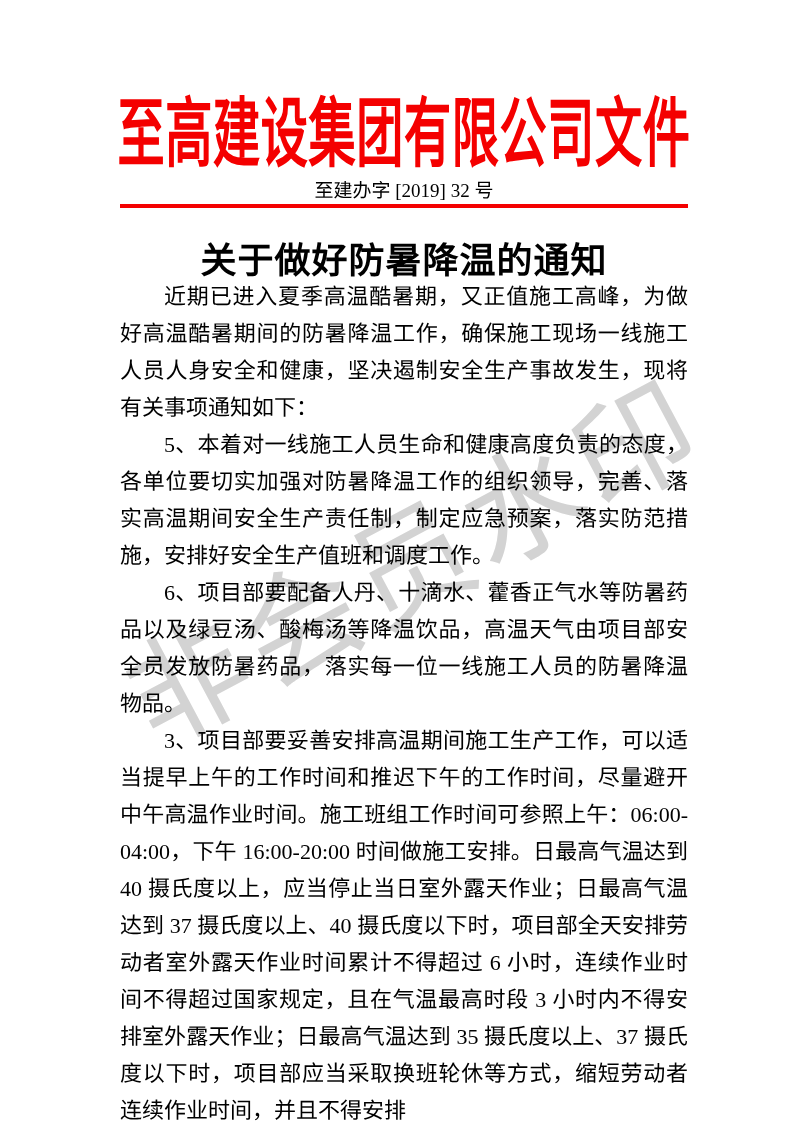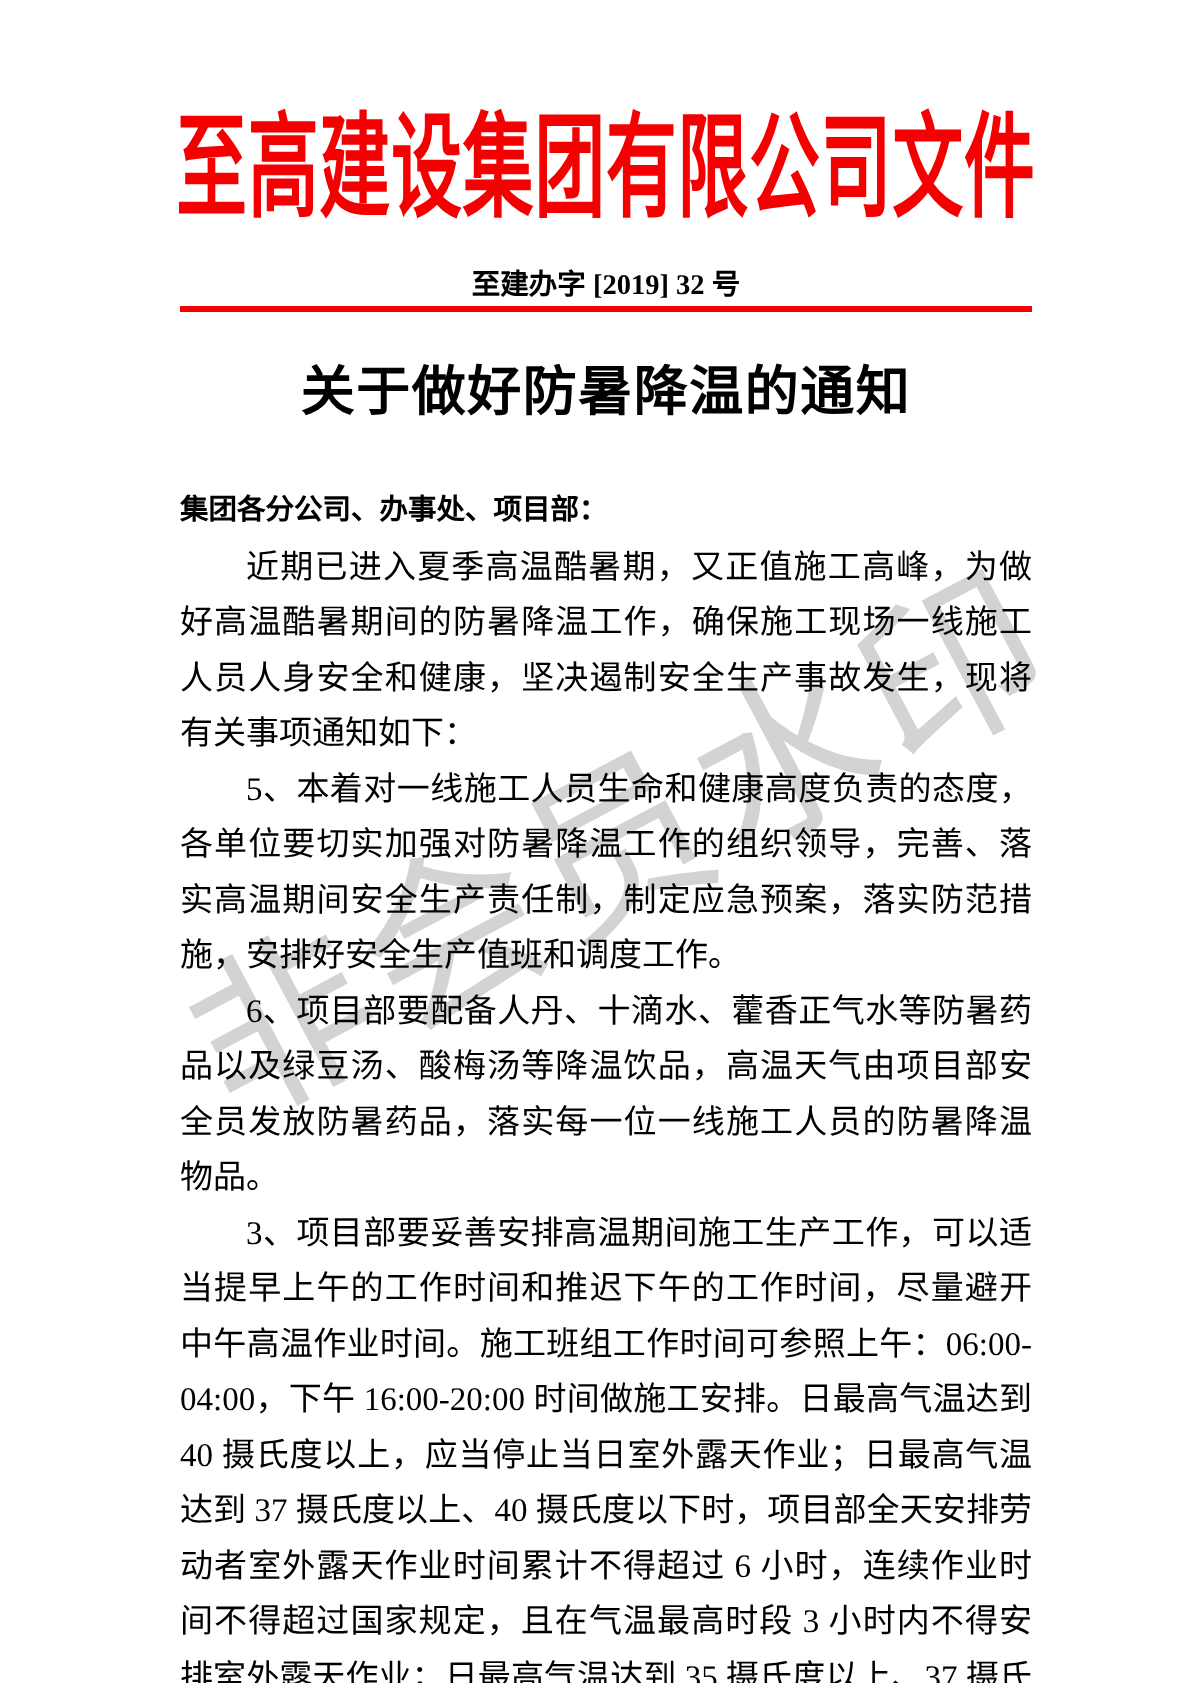--- a/index.html
+++ b/index.html
@@ -26,36 +26,36 @@
   }
   .content{
     position:absolute;
     left:120px;top:0;
     width:568px;
     z-index:1;
   }
   .red-head{
     margin-top:72px;
     height:88px;
-    display:flex;justify-content:center;align-items:flex-end;
+    display:flex;justify-content:center;align-items:flex-start;
     overflow:visible;
   }
   .red-head .stretch{
     font-size:76px;
     font-weight:bold;
     color:var(--accent,#f40000);
     white-space:nowrap;
     transform:scaleX(0.62);
     transform-origin:center center;
     letter-spacing:1px;
   }
   .doc-num{
     margin-top:20px;
     text-align:center;
-    font-weight:bold;
+    font-weight:normal;
     font-size:19px;
     line-height:22px;
   }
   .rule{
     margin-top:2px;
     height:4px;
     background:var(--accent,#f40000);
   }
   .title{
     margin-top:36px;
@@ -92,21 +92,20 @@
     <div class="red-head">
       <span class="stretch">至高建设集团有限公司文件</span>
     </div>
 
     <div class="doc-num">至建办字 [2019] 32 号</div>
 
     <div class="rule"></div>
 
     <div class="title">关于做好防暑降温的通知</div>
 
-    <p class="salutation">集团各分公司、办事处、项目部：</p>
 
     <div>
         <p class="para">近期已进入夏季高温酷暑期，又正值施工高峰，为做好高温酷暑期间的防暑降温工作，确保施工现场一线施工人员人身安全和健康，坚决遏制安全生产事故发生，现将有关事项通知如下：</p>
         <p class="para">5、本着对一线施工人员生命和健康高度负责的态度，各单位要切实加强对防暑降温工作的组织领导，完善、落实高温期间安全生产责任制，制定应急预案，落实防范措施，安排好安全生产值班和调度工作。</p>
         <p class="para">6、项目部要配备人丹、十滴水、藿香正气水等防暑药品以及绿豆汤、酸梅汤等降温饮品，高温天气由项目部安全员发放防暑药品，落实每一位一线施工人员的防暑降温物品。</p>
         <p class="para">3、项目部要妥善安排高温期间施工生产工作，可以适当提早上午的工作时间和推迟下午的工作时间，尽量避开中午高温作业时间。施工班组工作时间可参照上午：06:00-04:00，下午 16:00-20:00 时间做施工安排。日最高气温达到 40 摄氏度以上，应当停止当日室外露天作业；日最高气温达到 37 摄氏度以上、40 摄氏度以下时，项目部全天安排劳动者室外露天作业时间累计不得超过 6 小时，连续作业时间不得超过国家规定，且在气温最高时段 3 小时内不得安排室外露天作业；日最高气温达到 35 摄氏度以上、37 摄氏度以下时，项目部应当采取换班轮休等方式，缩短劳动者连续作业时间，并且不得安排</p>
       </div>
 
   </div>
 </div>

